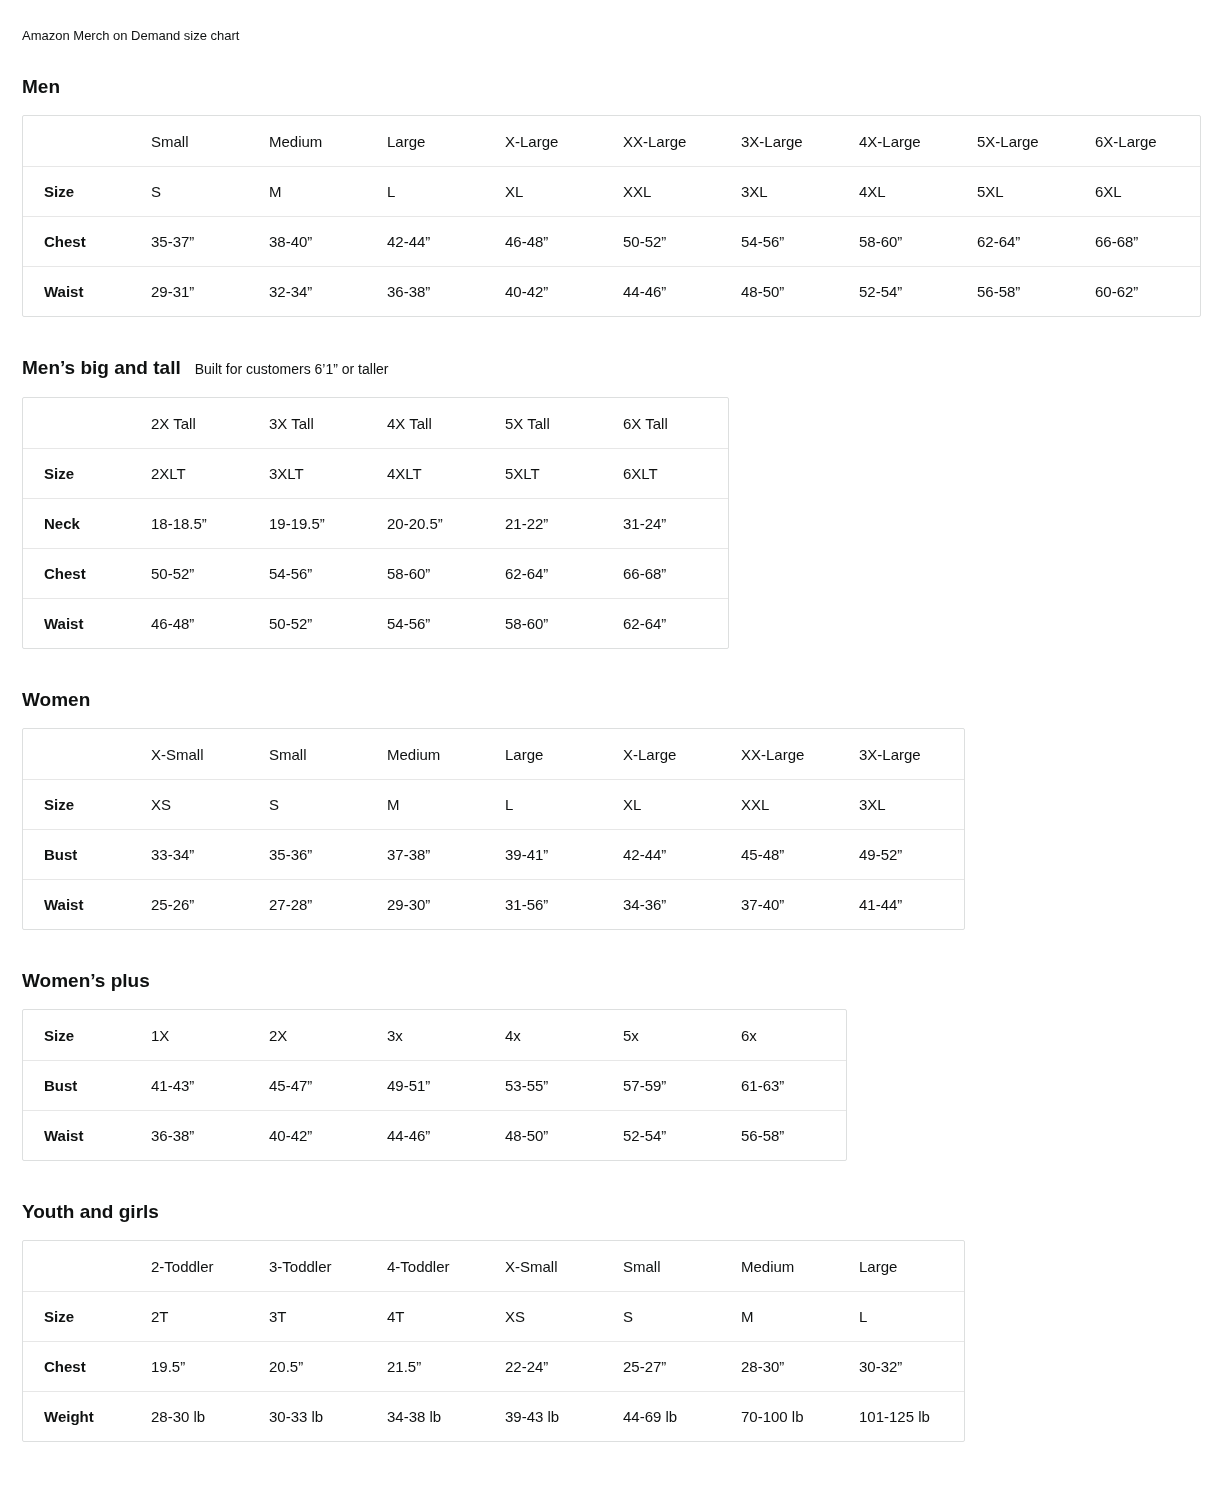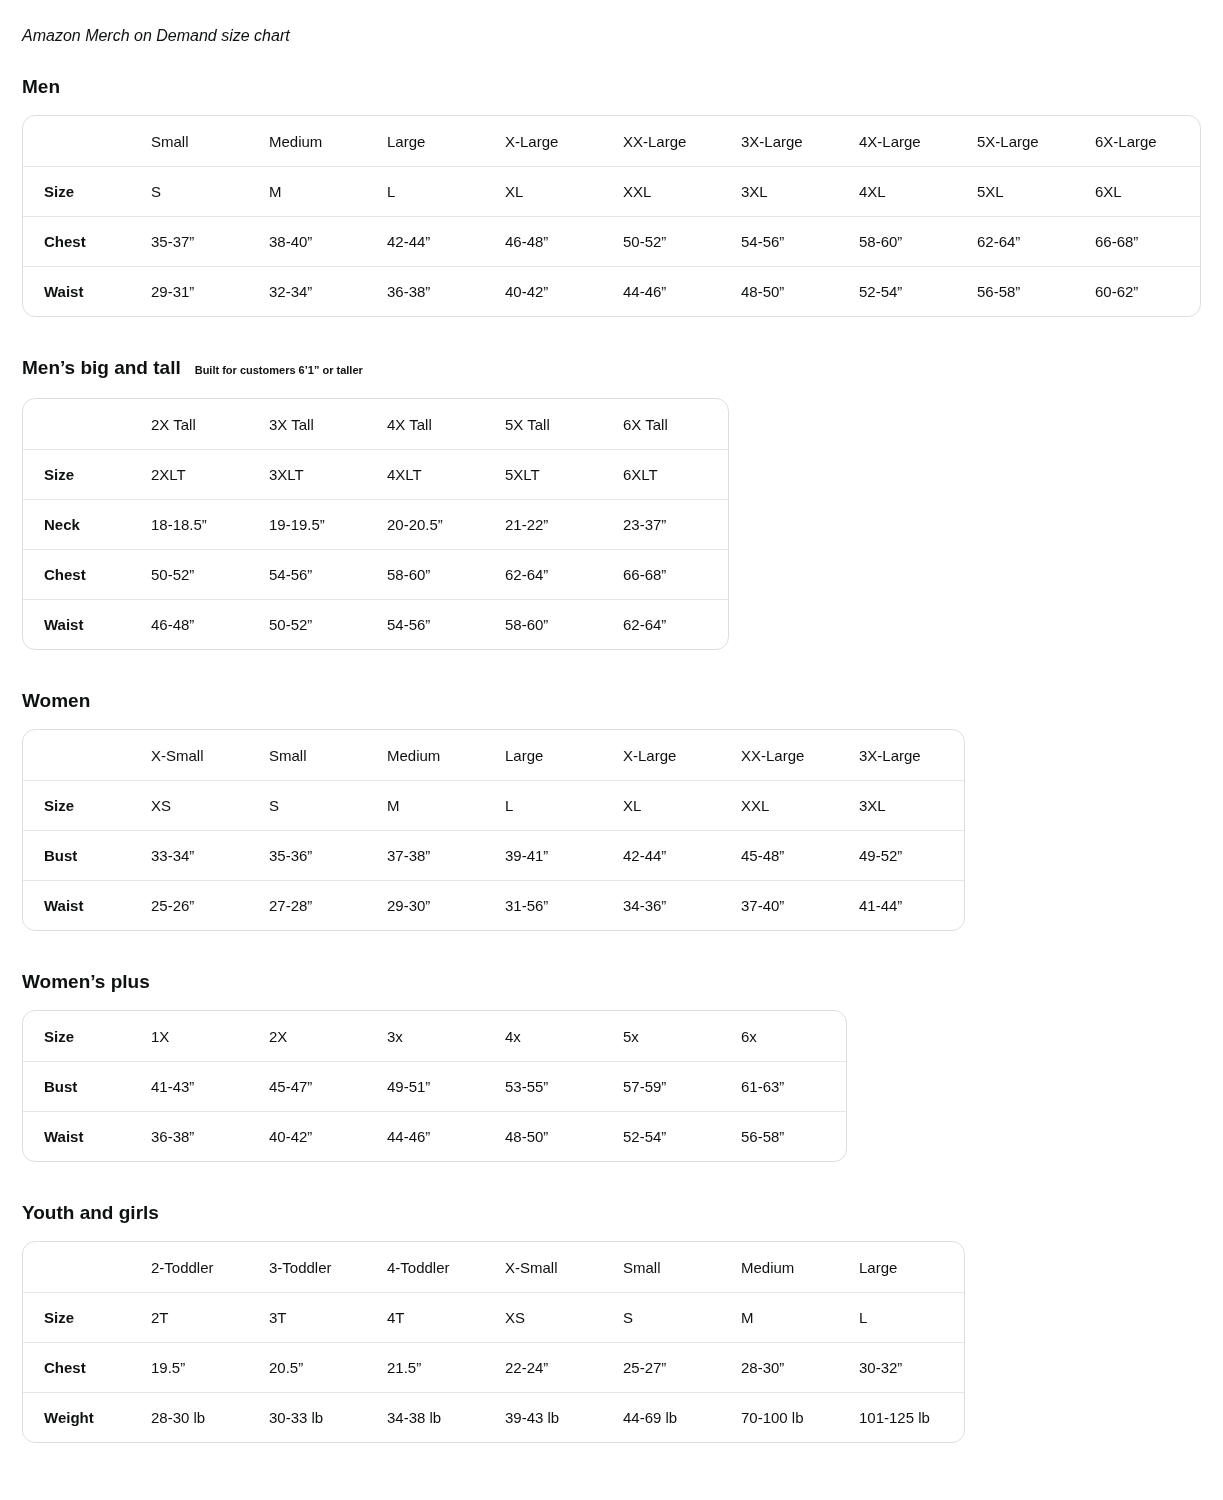--- a/index.html
+++ b/index.html
@@ -5,43 +5,42 @@
   * { margin: 0; padding: 0; box-sizing: border-box; }
   html, body { background: #ffffff; }
   body {
     width: 1223px;
     font-family: "Liberation Sans", "DejaVu Sans", sans-serif;
     color: #0f1111;
     -webkit-font-smoothing: antialiased;
   }
   .page { padding: 26px 22px 24px 22px; }
   .page-title {
-    font-size: 16px;
+    font-size: 13px;
     font-weight: 400;
     line-height: 20px;
     margin-bottom: 29px;
-    font-style: italic;
   }
   .section-heading {
     font-size: 19px;
     font-weight: 700;
     line-height: 24px;
     margin-bottom: 16px;
   }
   .section-subtitle {
-    font-size: 11px;
-    font-weight: 700;
+    font-size: 14px;
+    font-weight: 400;
     margin-left: 14px;
   }
   table.size-table {
     border-collapse: separate;
     border-spacing: 0;
     table-layout: fixed;
     border: 1px solid #dddfdf;
-    border-radius: 13px;
+    border-radius: 2px;
     margin-bottom: 39px;
   }
   .size-table td {
     height: 50px;
     padding: 0 6px 0 21px;
     font-size: 15px;
     font-weight: 400;
     text-align: left;
     vertical-align: middle;
     white-space: nowrap;
@@ -147,21 +146,21 @@
             <td>4XLT</td>
             <td>5XLT</td>
             <td>6XLT</td>
           </tr>
           <tr>
             <td class="row-label">Neck</td>
             <td>18-18.5”</td>
             <td>19-19.5”</td>
             <td>20-20.5”</td>
             <td>21-22”</td>
-            <td>23-37”</td>
+            <td>31-24”</td>
           </tr>
           <tr>
             <td class="row-label">Chest</td>
             <td>50-52”</td>
             <td>54-56”</td>
             <td>58-60”</td>
             <td>62-64”</td>
             <td>66-68”</td>
           </tr>
           <tr>

